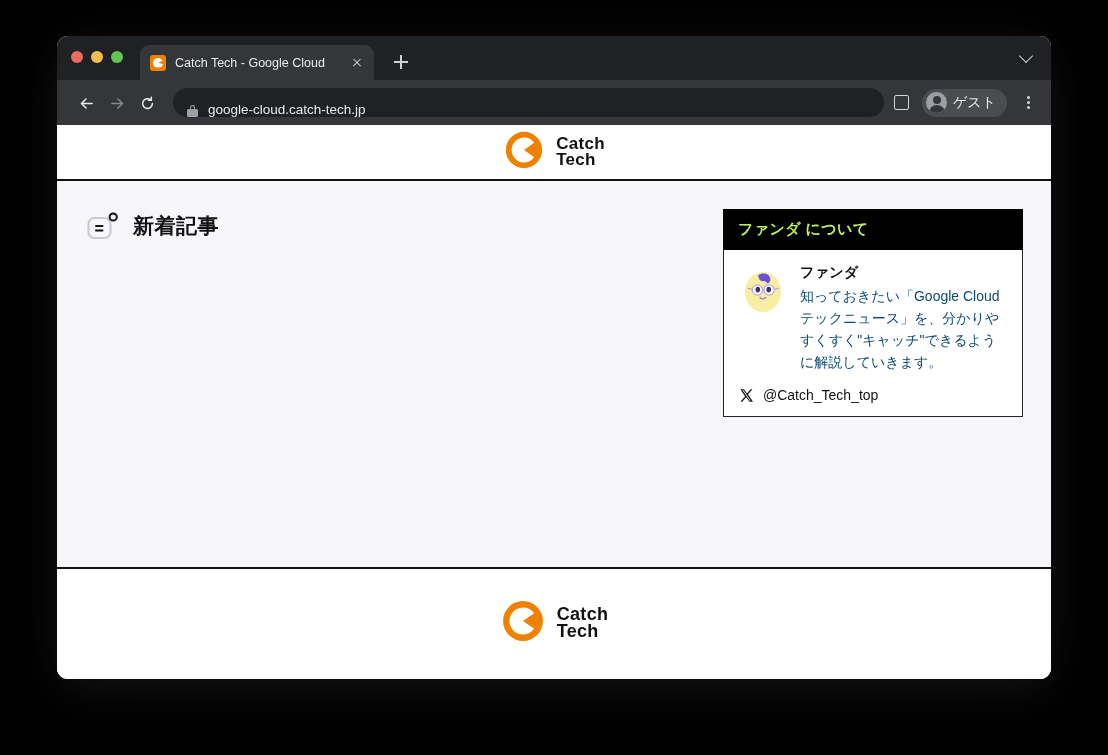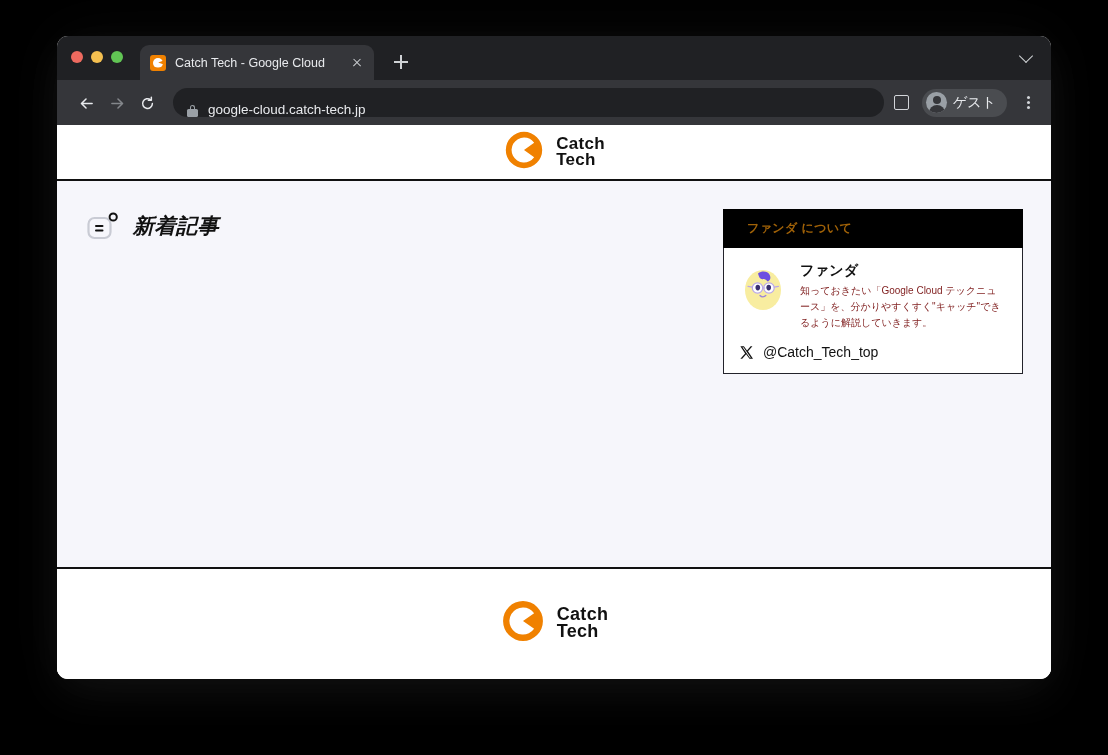--- a/index.html
+++ b/index.html
@@ -180,42 +180,42 @@
   }
   .content {
     height: 388px; background: #f6f6fb;
     border-bottom: 2px solid #111;
     display: flex; padding: 28px 28px 0 28px; gap: 24px;
   }
   .main-col { flex: 1; min-width: 0; }
   .section-head { display: flex; align-items: center; gap: 14px; }
   .news-icon { width: 34px; height: 34px; position: relative; flex: 0 0 34px; }
   .section-title {
-    font-size: 21px; font-weight: 700; color: #111; letter-spacing: 0.5px; font-style: italic;
+    font-size: 21px; font-weight: 700; color: #111; letter-spacing: 0.5px;
   }
   .side-col { width: 300px; flex: 0 0 300px; }
   .panel { background: #fff; margin-bottom: 30px; }
   .panel-head {
-    background: #000; color: #a16207;
-    font-size: 12px; font-weight: 700;
-    padding: 11px 24px; letter-spacing: 0.4px;
+    background: #000; color: #bef264;
+    font-size: 15px; font-weight: 700;
+    padding: 11px 15px; letter-spacing: 0.4px;
   }
   .panel-body {
     border: 1px solid #23232b; border-top: none;
     padding: 14px 19px 13px 15px;
   }
   .about-row { display: flex; gap: 13px; }
   .fanda-avatar { width: 48px; height: 48px; flex: 0 0 48px; margin-top: 2px; }
   .about-text { flex: 1; min-width: 0; }
   .about-name {
     font-size: 14px; font-weight: 700; color: #111;
     margin-bottom: 3px; letter-spacing: 0.3px;
   }
   .about-desc {
-    font-size: 10px; line-height: 1.58; color: #7f1d1d;
+    font-size: 14px; line-height: 1.58; color: #0c4a6e;
   }
   .handle-row {
     display: flex; align-items: center; gap: 9px;
     margin-top: 14px;
   }
   .x-icon { width: 15px; height: 15px; flex: 0 0 15px; }
   .handle-text { font-size: 14px; color: #111; }
   .search-field {
     border: 1px solid #23232b; border-top: none;
     height: 45px; background: #fff;

